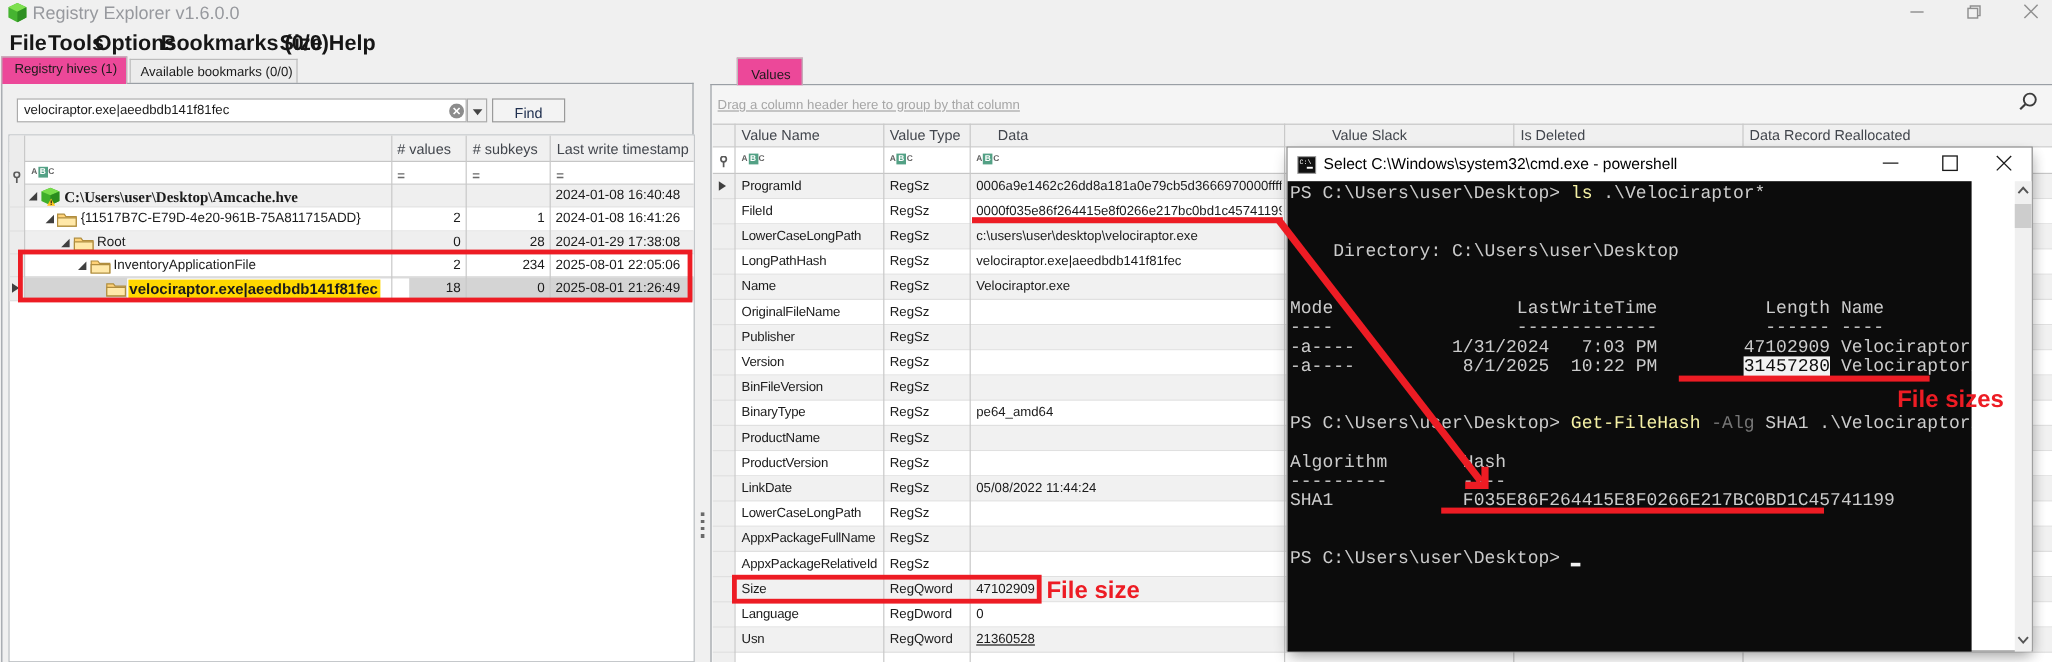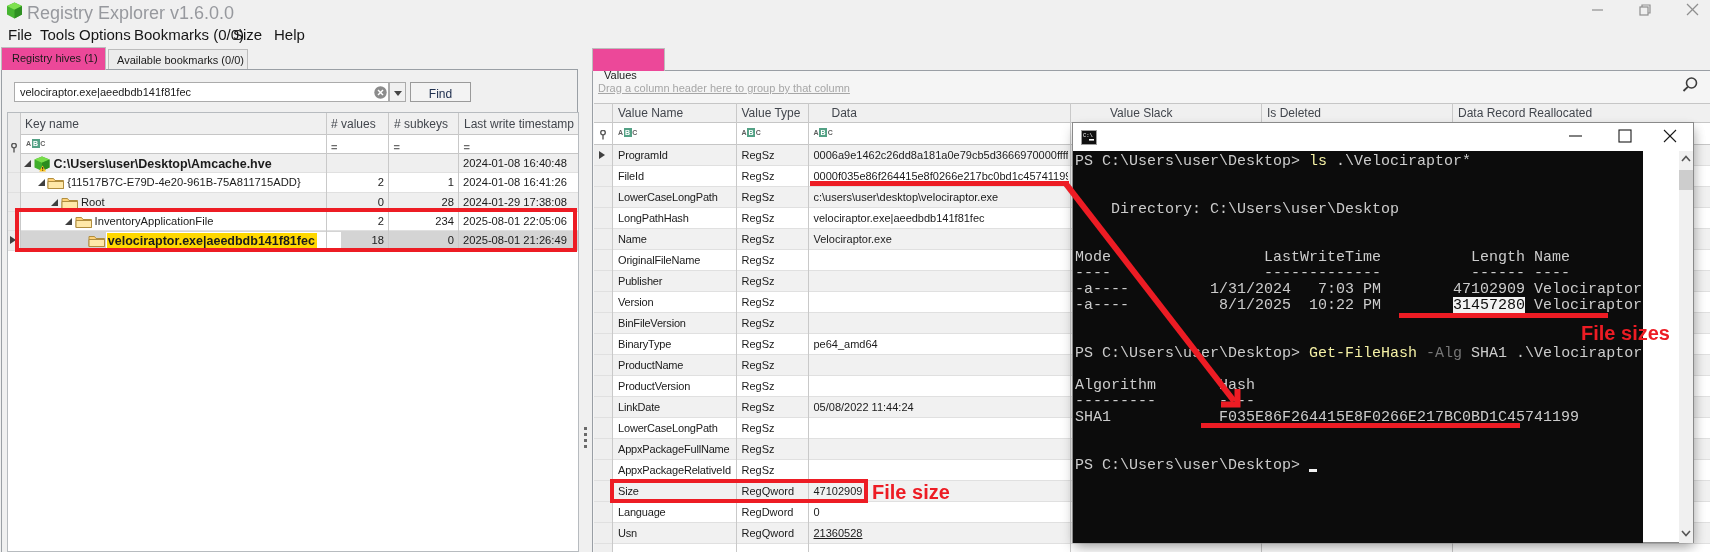--- a/index.html
+++ b/index.html
@@ -5,23 +5,23 @@
 * { margin:0; padding:0; box-sizing:border-box; }
 html,body { width:1710px; height:552px; overflow:hidden; }
 #canvas {
   position:relative; width:1710px; height:552px;
   background:#f0f0f0;
   font-family:"Liberation Sans", sans-serif;
   font-size:12px; color:#1b1b1b;
 }
 .abs { position:absolute; }
 
-#title { position:absolute; left:27px; top:3px; font-size:18px; color:#97999e; }
-
-.menu { position:absolute; top:26px; font-size:15px; color:#161616; }
+#title { position:absolute; left:27px; top:3px; font-size:15px; color:#97999e; }
+
+.menu { position:absolute; top:26px; font-size:18px; color:#161616;font-weight:bold; }
 
 .tab { position:absolute; font-size:11px; color:#1b1b1b; background:#ec4899; border:1px solid #bcbcbc; border-bottom:none; }
 
 .hdrtext { color:#42464d; font-size:12px; }
 .cellL { position:absolute; padding-left:5px; overflow:hidden; white-space:nowrap; }
 .cellR { position:absolute; padding-right:4px; overflow:hidden; white-space:nowrap; text-align:right; }
 
 .red { background:#ed1c24; position:absolute; }
 .redtxt { position:absolute; color:#ed1c24; font-weight:bold; font-size:20px; white-space:nowrap; }
 .redbox { position:absolute; border:4px solid #ed1c24; }
@@ -73,21 +73,20 @@
       <line x1="9" y1="4" x2="4" y2="9" stroke="#fff" stroke-width="1.4"></line>
     </svg>
     <div class="abs" style="left:387px; top:12px; width:17px; height:20px; background:#f0f0f0; border:1px solid #ababab;">
       <div class="abs" style="left:4px; top:8px; width:0; height:0; border-left:4px solid transparent; border-right:4px solid transparent; border-top:5px solid #444;"></div>
     </div>
     <div class="abs" style="left:408px; top:12px; width:61px; height:20px; background:#f3f3f3; border:1px solid #9a9a9a; text-align:center; padding-top:4px; color:#20304f;">Find</div>
 
     <div class="abs" style="left:5px; top:42px; width:572px; height:440px; background:#fff; border:1px solid #b7bbbf; font-size:11.2px;" id="treegrid">
 
       <div class="abs" style="left:0; top:0; width:570px; height:22px; background:#f0f0f0; border-bottom:1px solid #c6c6c6;"></div>
-      <div class="cellL hdrtext" style="left:12px; top:4px; width:290px;">Key name</div>
       <div class="cellL hdrtext" style="left:318px; top:4px; width:57px;"># values</div>
       <div class="cellL hdrtext" style="left:381px; top:4px; width:64px;"># subkeys</div>
       <div class="cellL hdrtext" style="left:451px; top:4px; width:115px;">Last write timestamp</div>
 
       <div class="abs" style="left:0; top:22px; width:570px; height:19px; background:#fff; border-bottom:1px solid #c6c6c6;"></div>
     <div class="abs" style="left:0; top:0; width:11.5px; height:137.5px; background:#ececec;"></div>
         <svg class="abs" style="left:1.5px;top:30px" width="8" height="10" viewBox="0 0 8 10">
       <circle cx="4" cy="2.6" r="2.3" fill="none" stroke="#5a5a5a" stroke-width="1.4"></circle>
       <line x1="4" y1="4.8" x2="4" y2="9.4" stroke="#5a5a5a" stroke-width="1.4"></line>
     </svg>
@@ -99,21 +98,21 @@
         <div class="abs" style="left:0; top:59.3px; width:570px; height:1px; background:#e0e0e0;"></div>
         <div class="abs" style="left:16px; top:47px; width:0; height:0; border-left:7px solid transparent; border-bottom:7px solid #3f3f3f;"></div>
         <svg class="abs" style="left:25.5px;top:43px" width="17" height="16" viewBox="0 0 17 16">
       <polygon points="8,0.5 15.5,3.5 15.5,11.5 8,15 0.5,11.5 0.5,3.5" fill="#3fae2a"></polygon>
       <polygon points="8,0.5 15.5,3.5 8,6.8 0.5,3.5" fill="#78dd4a"></polygon>
       <polygon points="8,6.8 15.5,3.5 15.5,11.5 8,15" fill="#2a8c1e"></polygon>
       <polygon points="12,15.5 8.6,9.5 5.2,15.5" fill="#ffc61e"></polygon>
       <rect x="8.2" y="11" width="1" height="2.2" fill="#222"></rect>
       <rect x="8.2" y="13.7" width="1" height="1" fill="#222"></rect>
     </svg>
-        <div class="abs" style="left:45.5px; top:44px; font-weight:bold;font-size:12.5px;top:43.5px; white-space:nowrap;">C:\Users\user\Desktop\Amcache.hve</div>
+        <div class="abs" style="left:45.5px; top:44px; font-weight:bold;font-size:12.5px;top:43.5px; white-space:nowrap;font-family:Liberation Serif, serif;">C:\Users\user\Desktop\Amcache.hve</div>
         <div class="cellR" style="left:317.5px; top:44px; width:62.5px;"></div>
         <div class="cellR" style="left:380px; top:44px; width:70px;"></div>
         <div class="cellL" style="left:450px; top:44px; width:118px;">2024-01-08 16:40:48</div>
         <div class="abs" style="left:11.5px; top:60.3px; width:558.5px; height:19.3px; background:#ffffff;"></div>
         <div class="abs" style="left:0; top:78.6px; width:570px; height:1px; background:#e0e0e0;"></div>
         <div class="abs" style="left:29.7px; top:66.3px; width:0; height:0; border-left:7px solid transparent; border-bottom:7px solid #3f3f3f;"></div>
         <svg class="abs" style="left:39.2px;top:63.3px" width="18" height="14" viewBox="0 0 18 14">
       <path d="M1,2.5 L1,12.5 L16.5,12.5 L16.5,4.5 L8,4.5 L6.5,2.5 Z" fill="#ffd278" stroke="#b08d3e" stroke-width="1"></path>
       <path d="M1,5.5 L16.5,5.5 L16.5,12.5 L1,12.5 Z" fill="#ffe8a8" stroke="#b08d3e" stroke-width="1"></path>
     </svg>
@@ -157,21 +156,21 @@
         <div class="cellL" style="left:450px; top:121.2px; width:118px;">2025-08-01 21:26:49</div>
         <div class="abs" style="left:11.5px; top:0; width:1px; height:137.5px; background:#c9c9c9;"></div>
         <div class="abs" style="left:317.5px; top:0; width:1px; height:137.5px; background:#c9c9c9;"></div>
         <div class="abs" style="left:380px; top:0; width:1px; height:137.5px; background:#c9c9c9;"></div>
         <div class="abs" style="left:450px; top:0; width:1px; height:137.5px; background:#c9c9c9;"></div>
       </div>
   </div>
 
   <div class="abs" style="left:584px; top:427px; width:3px; height:22px; background-image:repeating-linear-gradient(#6a6a6a 0 3px, transparent 3px 6px);"></div>
 
-  <div class="tab" style="left:592px; top:48px; width:73px; height:23px; padding:20px 0 0 11px; z-index:3;">Values</div>
+  <div class="tab" style="left:614px; top:48px; width:55px; height:23px; padding:8px 0 0 11px; z-index:3;">Values</div>
   <div class="abs" style="left:592px; top:70px; width:1118px; height:482px; background:#f5f5f5; border-left:1px solid #9a9fa5; border-top:1px solid #9a9fa5; z-index:1;" id="valpanel">
     <div class="abs" style="left:5px; top:11px; color:#a6a6a6; font-size:11px;text-decoration:underline;">Drag a column header here to group by that column</div>
     <svg class="abs" style="left:1088px; top:5px" width="18" height="18" viewBox="0 0 18 18">
       <circle cx="10.5" cy="7" r="5" fill="none" stroke="#3c3c3c" stroke-width="1.6"></circle>
       <line x1="6.8" y1="10.8" x2="2.5" y2="15" stroke="#3c3c3c" stroke-width="1.8"></line>
     </svg>
   </div>
 
   <div class="abs" style="left:594px; top:103px; width:1116px; height:449px; background:#fff; z-index:1; font-size:11px;" id="valgrid">
       <div class="abs" style="left:0; top:0; width:18px; height:449px; background:#efefef;"></div>
@@ -294,20 +293,21 @@
       <div class="abs" style="left:858px; top:0; width:1px; height:449px; background:#c9c9c9;"></div>
     </div>
 
   <div class="abs" style="left:1072px; top:122px; width:622px; height:421px; background:#fff; border:1px solid #8a8a8a; box-shadow:0 6px 12px -2px rgba(0,0,0,0.30), 4px 4px 10px -2px rgba(0,0,0,0.12); z-index:10;">
 
     <svg class="abs" style="left:8px; top:7px" width="16" height="15" viewBox="0 0 16 15">
       <rect x="0.5" y="0.5" width="15" height="14" fill="#101010" stroke="#9d9d9d" stroke-width="1"></rect>
       <text x="2" y="7" font-family="Liberation Mono, monospace" font-size="5.5" fill="#fff">C:\</text>
       <rect x="8" y="9" width="5" height="1.6" fill="#fff"></rect>
     </svg>
+    <div class="abs" style="left:30px; top:6px; font-size:13px; color:#000;">Select C:\Windows\system32\cmd.exe - powershell</div>
     <svg class="abs" style="left:488px; top:2px" width="125" height="22" viewBox="0 0 125 22">
       <g stroke="#1a1a1a" stroke-width="1.1" fill="none">
         <line x1="8" y1="11" x2="21" y2="11"></line>
         <rect x="58" y="5" width="12" height="12"></rect>
         <line x1="103" y1="5" x2="115" y2="17"></line>
         <line x1="115" y1="5" x2="103" y2="17"></line>
       </g>
     </svg>
   </div>
   <div id="term">PS C:\Users\user\Desktop&gt; <span style="color:#f5f1a5">ls</span> .\Velociraptor*

